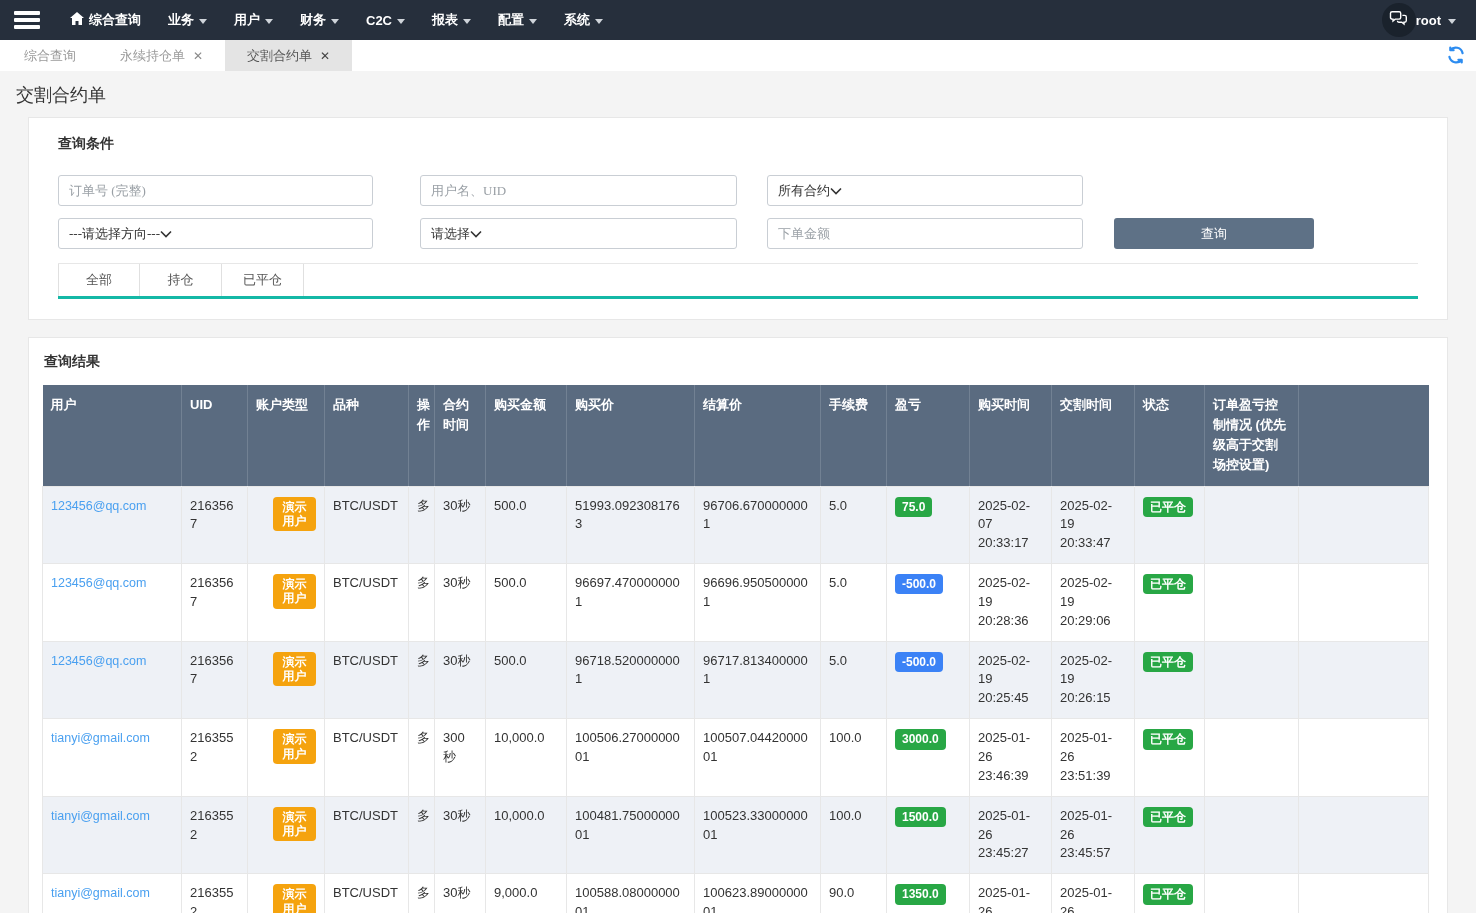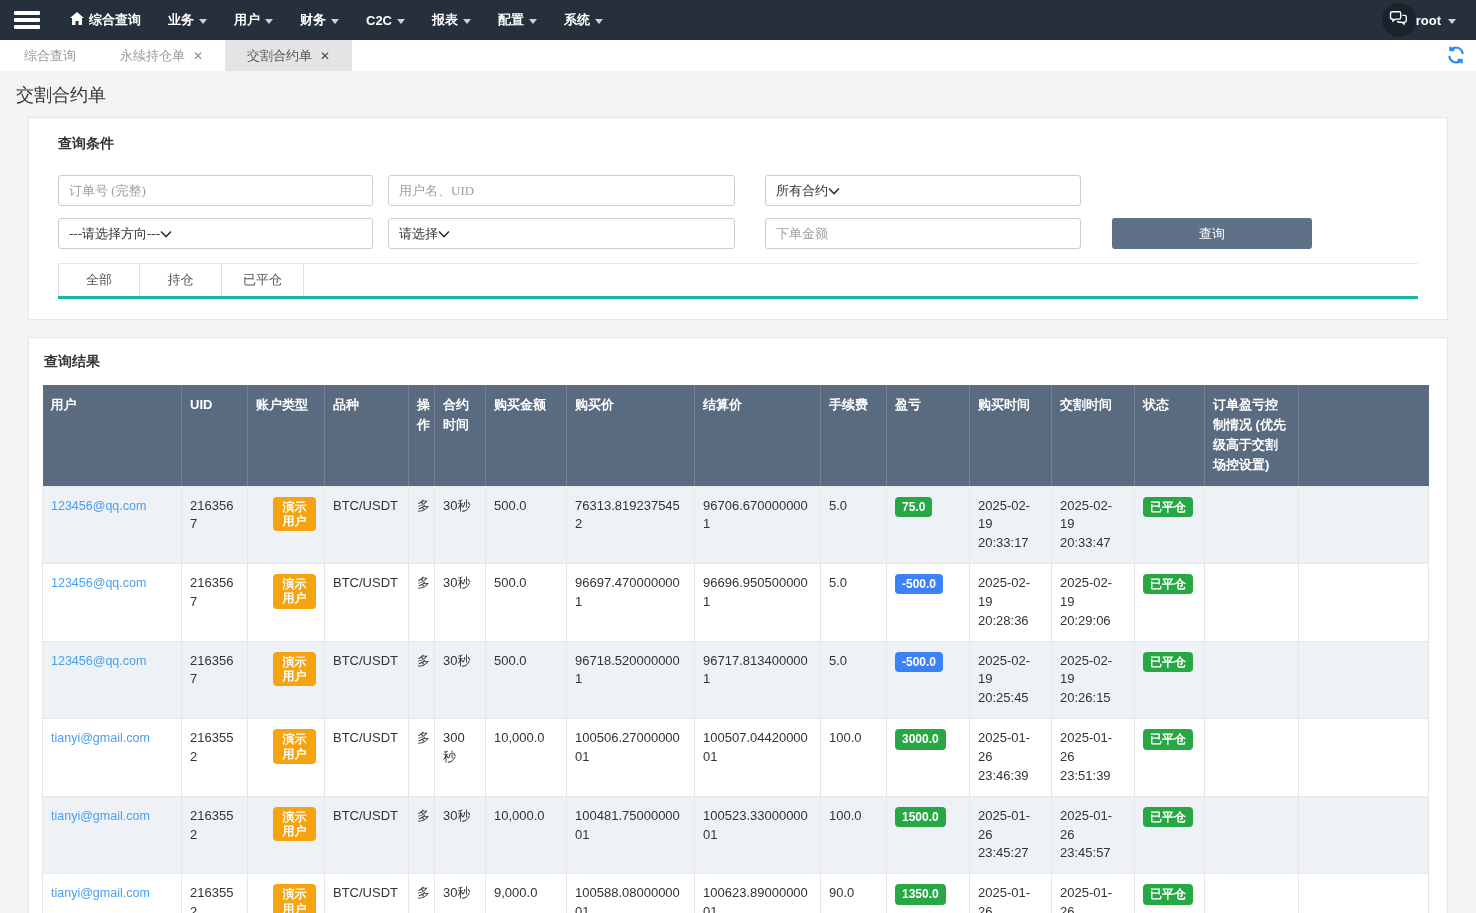--- a/index.html
+++ b/index.html
@@ -34,21 +34,21 @@
   .panel { background:#fff; border:1px solid #e7e7e7; margin:0 28px; }
   .panel-query { padding:17px 29px 20px 29px; }
   .panel-title { font-size:14px; font-weight:700; color:#333; }
   .form-row { display:flex; align-items:center; margin-top:12px;font-family:Liberation Serif, serif; }
   .form-row.first { margin-top:22px; }
   .txt-input, .fake-select {
     height:31px; border:1px solid #c9ced4; border-radius:3px; background:#fff;
     font-size:13px; padding:0 10px; color:#333; font-family:inherit;
   }
   .txt-input::placeholder { color:#9aa0a6; }
-  .w1 { width:315px; } .w2 { width:347px; margin-left:15px; } .w3 { width:316px; margin-left:30px; }
+  .w1 { width:315px; } .w2 { width:317px; margin-left:47px; } .w3 { width:316px; margin-left:30px; }
   .fake-select { display:flex; align-items:center; justify-content:flex-start; cursor:pointer; }
   .fake-select .sel-label { color:#333; }
   .search-btn {
     width:200px; height:31px; margin-left:31px; background:#5e7186; color:#fff;
     border:none; border-radius:3px; font-size:13px; font-family:inherit; cursor:pointer;
   }
   .filter-tabs { display:flex; margin-top:14px; border-top:1px solid #e7e7e7; border-bottom:3px solid #14b8a6;align-items:center; }
   .filter-tab {
     min-width:82px; padding:7px 0; text-align:center; color:#555; font-size:13px;
     border-right:1px solid #e0e0e0; cursor:pointer;
@@ -246,25 +246,25 @@
       </thead>
     <tbody id="tbody-host">
         <tr>
           <td><a class="user-link">123456@qq.com</a></td>
           <td>2163567</td>
           <td><span class="badge badge-orange">演示用户</span></td>
           <td>BTC/USDT</td>
           <td>多</td>
           <td>30秒</td>
           <td class="cell-nowrap">500.0</td>
-          <td>76313.8192375452</td>
+          <td>51993.0923081763</td>
           <td>96706.6700000001</td>
           <td>5.0</td>
           <td><span class="badge badge-green">75.0</span></td>
-          <td>2025-02-19 20:33:17</td>
+          <td>2025-02-07 20:33:17</td>
           <td>2025-02-19 20:33:47</td>
           <td><span class="badge badge-green">已平仓</span></td>
           <td></td>
           <td></td>
         </tr>
         <tr>
           <td><a class="user-link">123456@qq.com</a></td>
           <td>2163567</td>
           <td><span class="badge badge-orange">演示用户</span></td>
           <td>BTC/USDT</td>

